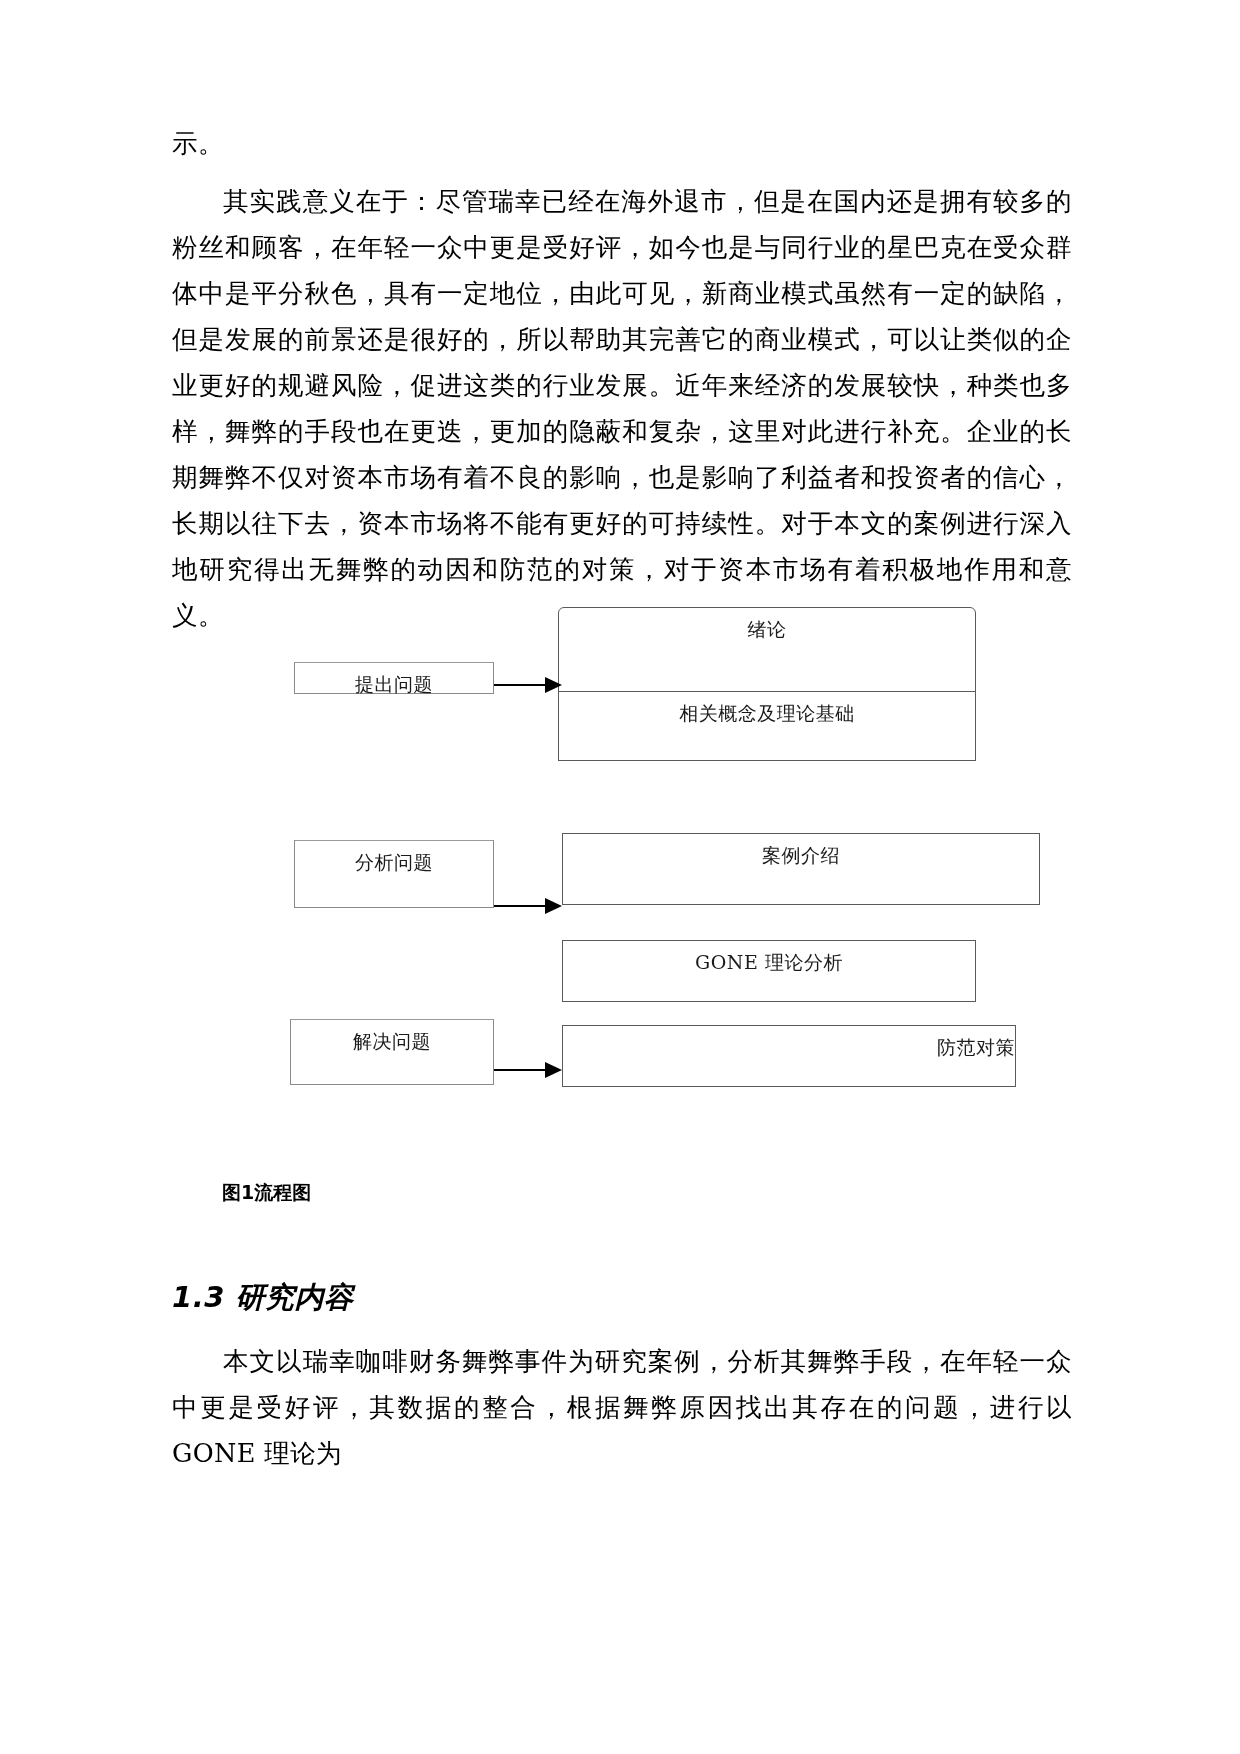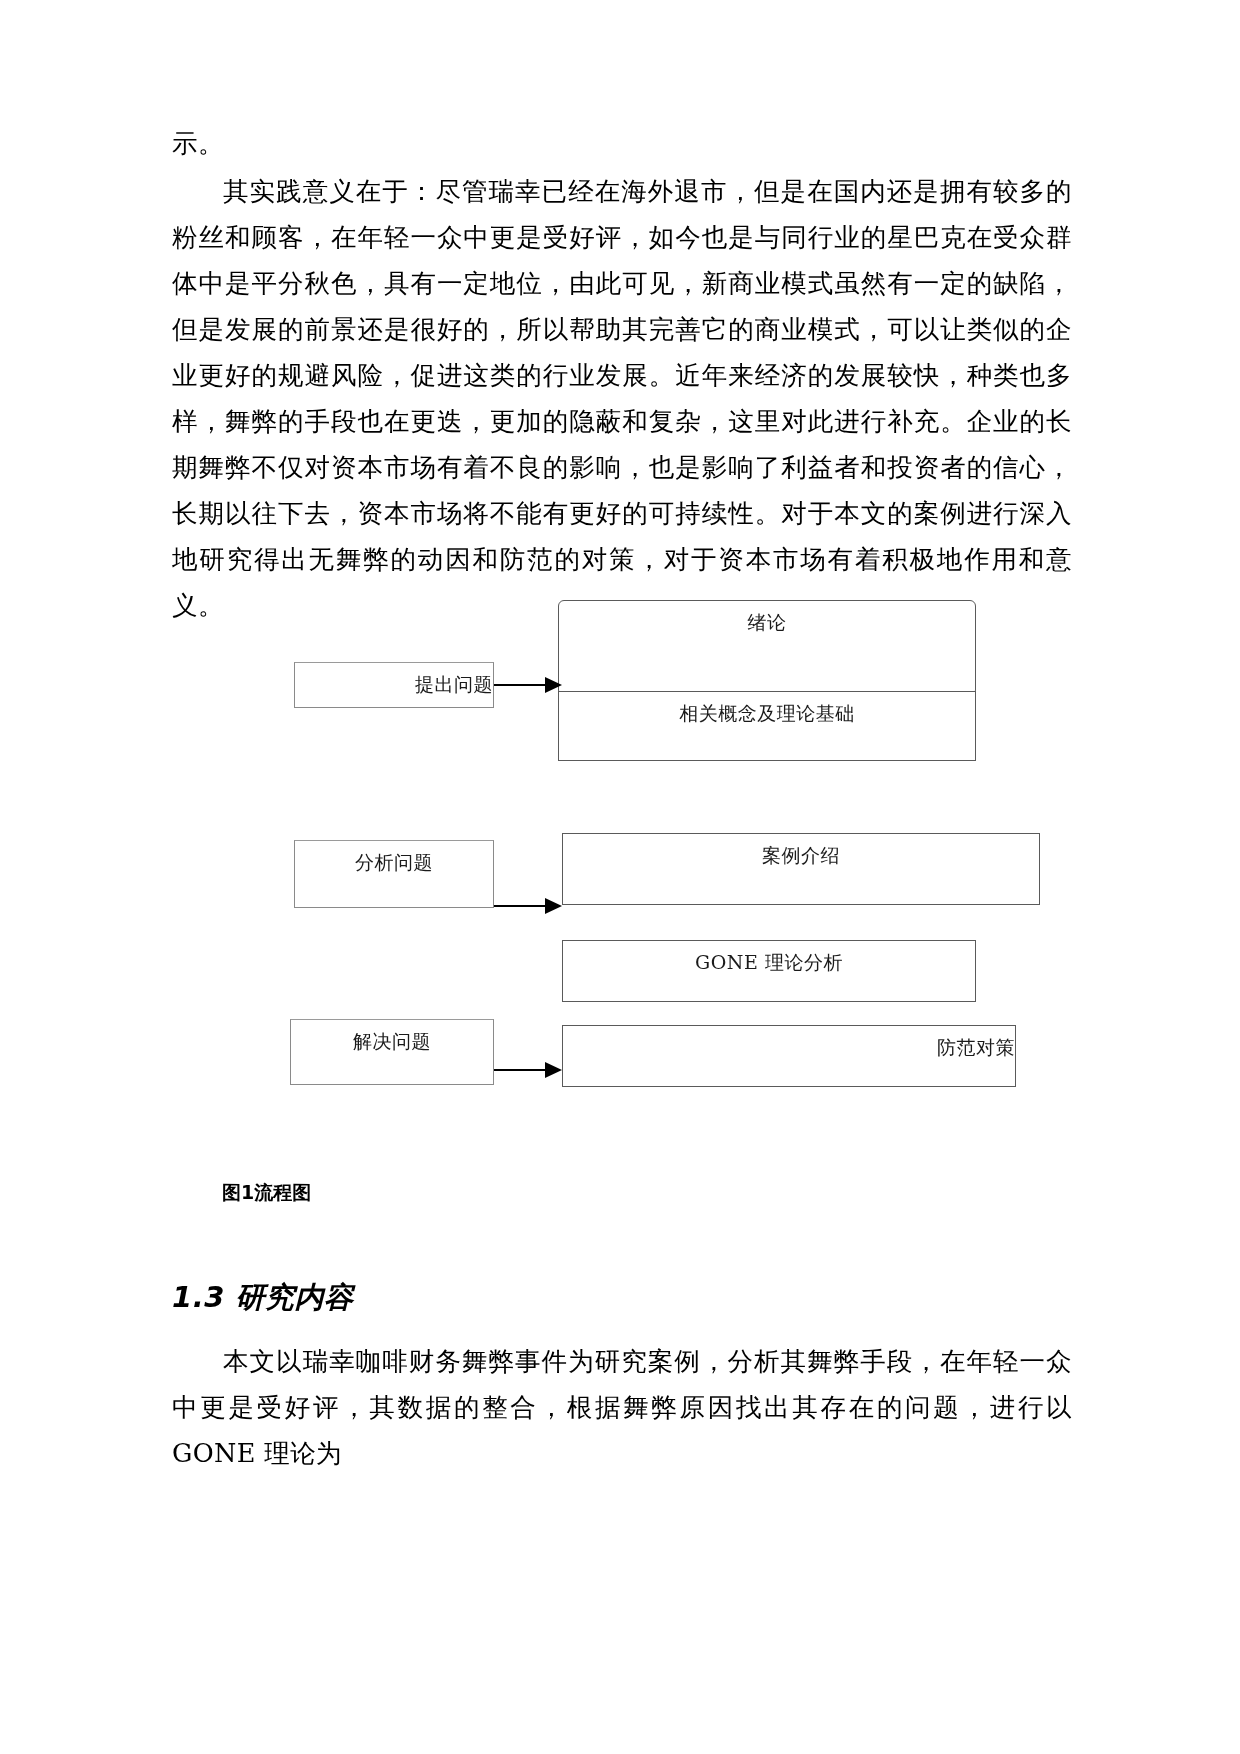--- a/index.html
+++ b/index.html
@@ -103,37 +103,37 @@
 </style>
 </head>
 <body>
 
 <div class="page">
 
   <div class="body-block" style="top:120px;">
     <p class="para">示。</p>
   </div>
 
-  <div class="body-block" style="top:168px;">
+  <div class="body-block" style="top:178px;">
     <p class="para indent">其实践意义在于：尽管瑞幸已经在海外退市，但是在国内还是拥有较多的粉丝和顾客，在年轻一众中更是受好评，如今也是与同行业的星巴克在受众群体中是平分秋色，具有一定地位，由此可见，新商业模式虽然有一定的缺陷，但是发展的前景还是很好的，所以帮助其完善它的商业模式，可以让类似的企业更好的规避风险，促进这类的行业发展。近年来经济的发展较快，种类也多样，舞弊的手段也在更迭，更加的隐蔽和复杂，这里对此进行补充。企业的长期舞弊不仅对资本市场有着不良的影响，也是影响了利益者和投资者的信心，长期以往下去，资本市场将不能有更好的可持续性。对于本文的案例进行深入地研究得出无舞弊的动因和防范的对策，对于资本市场有着积极地作用和意义。</p>
   </div>
 
   <div class="flow" style="top:585px;">
 
-    <div class="fbox dark" style="left:558px; top:15px; width:418px; height:96px;border-radius:6px;">绪论</div>
+    <div class="fbox dark" style="left:558px; top:22px; width:418px; height:96px;border-radius:6px;">绪论</div>
 
     <div class="fbox dark" style="left:558px; top:106px; width:418px; height:70px;">相关概念及理论基础</div>
 
     <div class="fbox dark" style="left:562px; top:248px; width:478px; height:72px;">案例介绍</div>
 
     <div class="fbox dark" style="left:562px; top:355px; width:414px; height:62px;text-align:center;">GONE 理论分析</div>
 
     <div class="fbox dark" style="left:562px; top:440px; width:454px; height:62px;text-align:right;">防范对策</div>
 
-    <div class="fbox" style="left:294px; top:77px; width:200px; height:46px;text-align:right;">提出问题</div>
+    <div class="fbox" style="left:294px; top:77px; width:200px; height:32px;">提出问题</div>
 
     <div class="fbox" style="left:294px; top:255px; width:200px; height:68px;">分析问题</div>
 
     <div class="fbox" style="left:290px; top:434px; width:204px; height:66px;">解决问题</div>
 
     <div class="arrow-wrap" style="left:494px; top:99px; width:68px;">
       <div class="arrow-line"></div>
       <div class="arrow-head"></div>
     </div>
 

